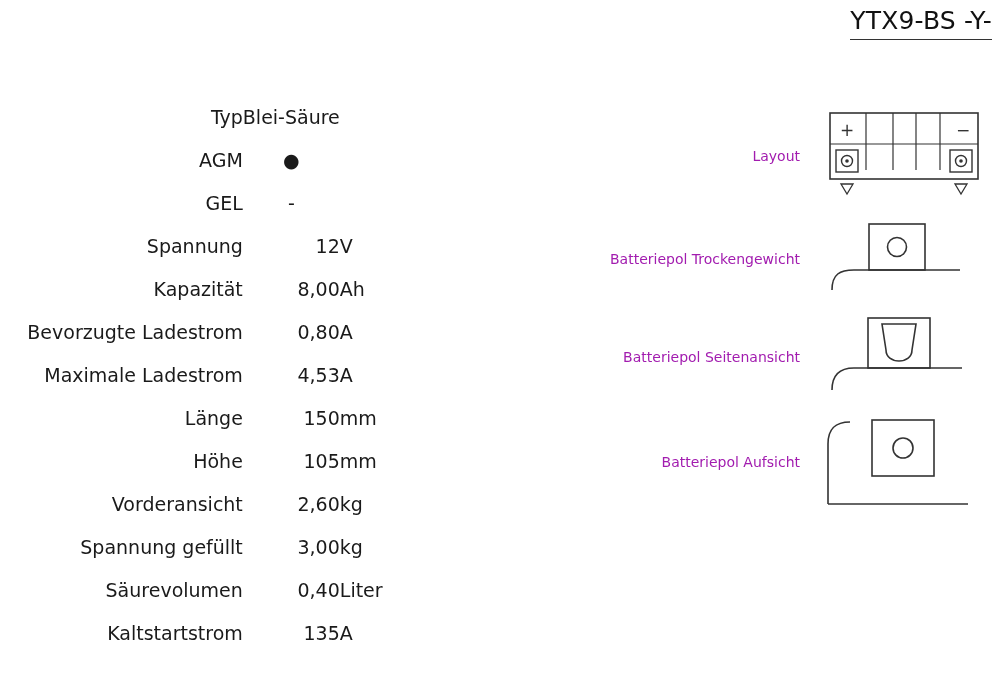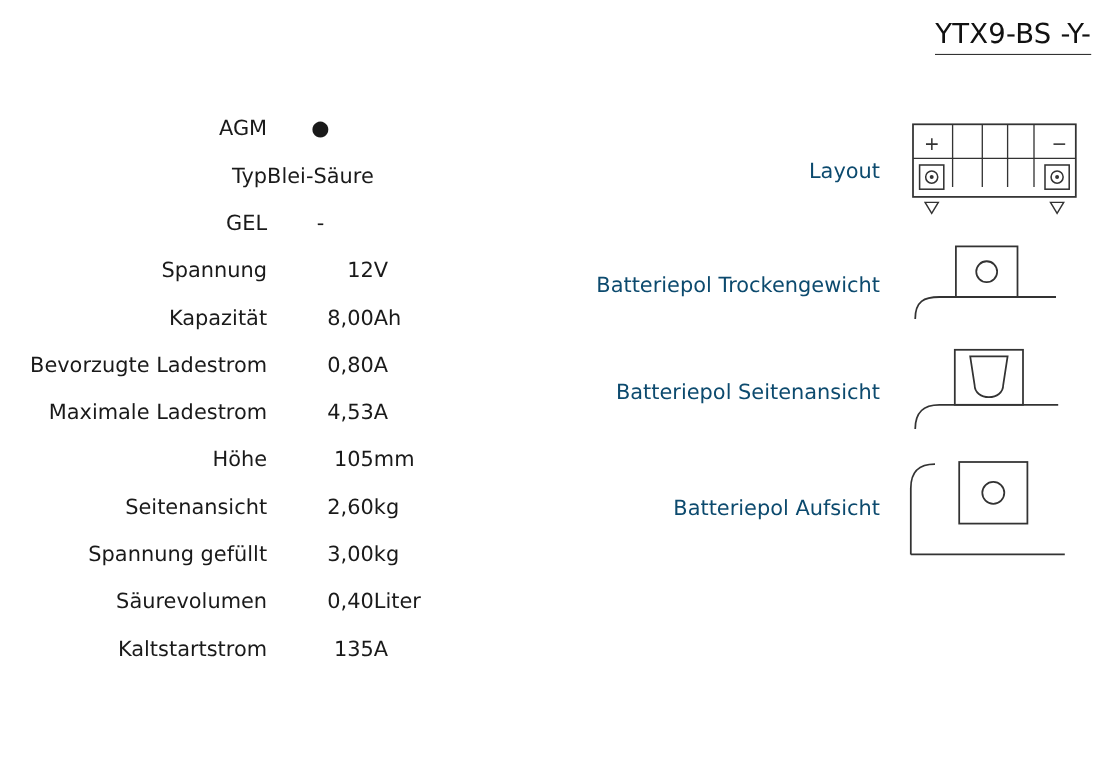--- a/index.html
+++ b/index.html
@@ -12,21 +12,21 @@
     background: #ffffff;
     font-family: "DejaVu Sans", sans-serif;
     color: #1a1a1a;
     position: relative;
     overflow: hidden;
   }
 
   
   #title-block {
     position: absolute;
-    top: 16px;
+    top: 6px;
     right: 8px;
     text-align: right;
   }
   #title-text {
     font-size: 25px;
     letter-spacing: 0.2px;
     color: #111;
     display: inline-block;
     padding-bottom: 4px;
     border-bottom: 1.5px solid #333;
@@ -68,23 +68,23 @@
     padding-right: 0;
   }
 
   
   .right-row {
     position: absolute;
     display: flex;
     align-items: center;
   }
   .right-label {
-    font-size: 19px;
-    text-align: right;
-    color: #0c4a6e;
+    font-size: 14px;
+    text-align: right;
+    color: #a21caf;
     width: 420px;
     padding-right: 22px;
     white-space: nowrap;
   }
   .right-art {
     width: 165px;
     position: relative;
   }
 
   #row-layout { left: 380px; top: 108px; }
@@ -97,30 +97,30 @@
 </head>
 <body>
 
 <div id="title-block">
   <span id="title-text">YTX9-BS -Y-</span>
 </div>
 
 <table id="spec-table">
   <tbody>
     <tr>
+      <td class="lbl">Typ</td>
+      <td class="val">Blei-Säure</td>
+      <td class="unit"></td>
+    </tr>
+    <tr>
       <td class="lbl">AGM</td>
       <td class="val dot">●</td>
       <td class="unit"></td>
     </tr>
     <tr>
-      <td class="lbl">Typ</td>
-      <td class="val">Blei-Säure</td>
-      <td class="unit"></td>
-    </tr>
-    <tr>
       <td class="lbl">GEL</td>
       <td class="val dot">-</td>
       <td class="unit"></td>
     </tr>
     <tr>
       <td class="lbl">Spannung</td>
       <td class="val">12</td>
       <td class="unit">V</td>
     </tr>
     <tr>
@@ -132,26 +132,31 @@
       <td class="lbl">Bevorzugte Ladestrom</td>
       <td class="val">0,80</td>
       <td class="unit">A</td>
     </tr>
     <tr>
       <td class="lbl">Maximale Ladestrom</td>
       <td class="val">4,53</td>
       <td class="unit">A</td>
     </tr>
     <tr>
+      <td class="lbl">Länge</td>
+      <td class="val">150</td>
+      <td class="unit">mm</td>
+    </tr>
+    <tr>
       <td class="lbl">Höhe</td>
       <td class="val">105</td>
       <td class="unit">mm</td>
     </tr>
     <tr>
-      <td class="lbl">Seitenansicht</td>
+      <td class="lbl">Vorderansicht</td>
       <td class="val">2,60</td>
       <td class="unit">kg</td>
     </tr>
     <tr>
       <td class="lbl">Spannung gefüllt</td>
       <td class="val">3,00</td>
       <td class="unit">kg</td>
     </tr>
     <tr>
       <td class="lbl">Säurevolumen</td>

